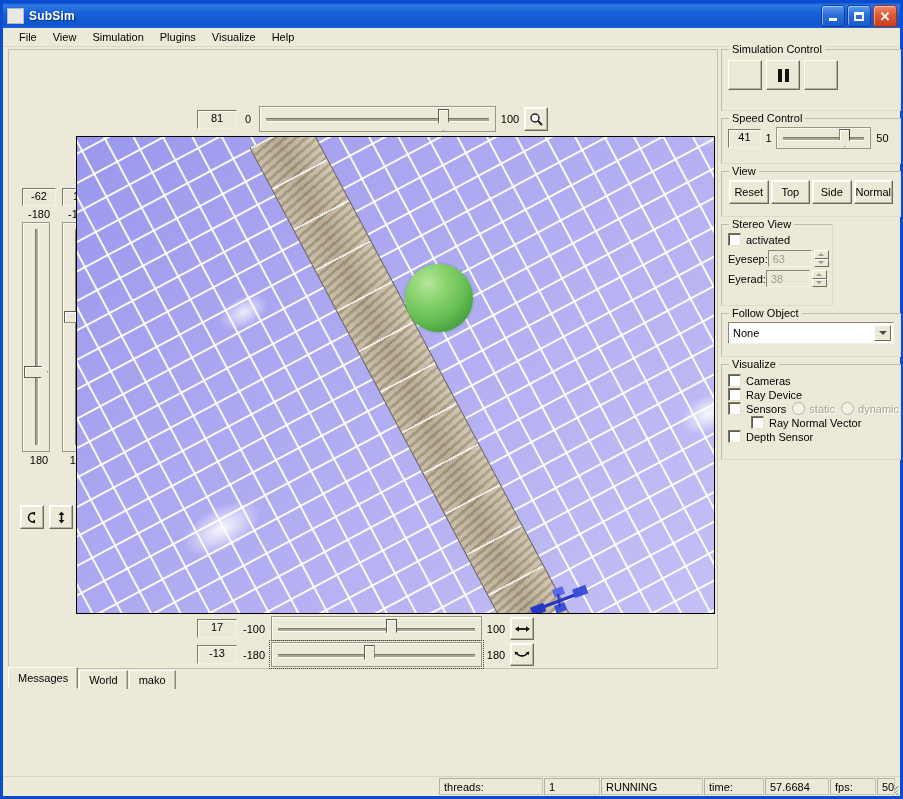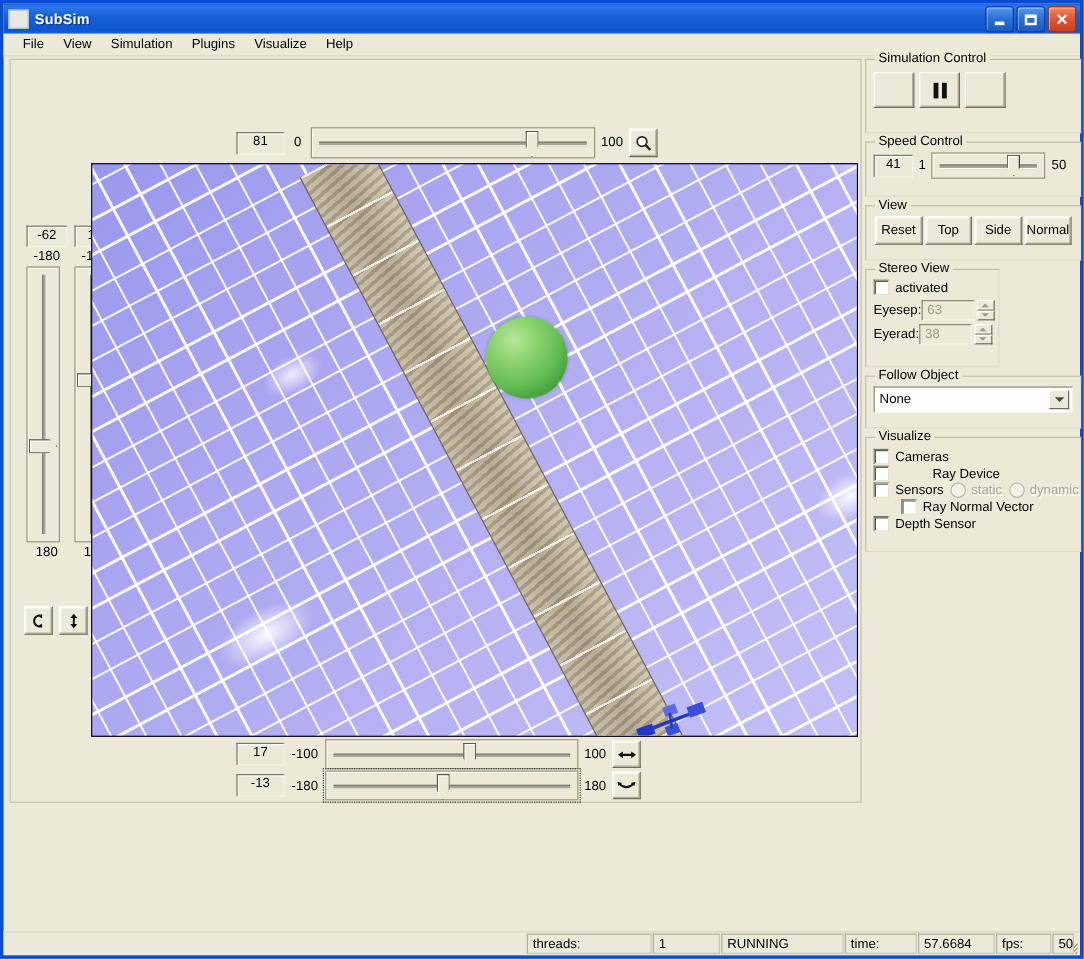--- a/index.html
+++ b/index.html
@@ -477,21 +477,21 @@
           </div>
         </div>
       </div>
 
       <div class="group" style="height:80px;">
         <div class="glabel">Visualize</div>
         <div class="row" style="margin-top:1px;">
           <div class="chk"></div>
           <div class="lbl">Cameras</div>
         </div>
-        <div class="row" style="margin-top:1px;gap:31px;">
+        <div class="row" style="margin-top:1px;">
           <div class="chk"></div>
           <div class="lbl">Ray Device</div>
         </div>
         <div class="row" style="margin-top:1px;">
           <div class="chk"></div>
           <div class="lbl">Sensors</div>
           <div class="rad"></div>
           <div class="lbl dis">static</div>
           <div class="rad"></div>
           <div class="lbl dis">dynamic</div>
@@ -501,20 +501,25 @@
           <div class="lbl">Ray Normal Vector</div>
         </div>
         <div class="row" style="margin-top:1px;">
           <div class="chk"></div>
           <div class="lbl">Depth Sensor</div>
         </div>
       </div>
     </div>
 
     <div class="tabarea">
+      <div class="tabs">
+        <div class="tab active">Messages</div>
+        <div class="tab">World</div>
+        <div class="tab">mako</div>
+      </div>
     </div>
   </div>
 
   <div class="statusbar">
     <div class="sbcell" style="flex:0 0 430px;border:none;"></div>
     <div class="sbcell" style="flex:0 0 98px;">threads:</div>
     <div class="sbcell" style="flex:0 0 50px;">1</div>
     <div class="sbcell" style="flex:0 0 96px;">RUNNING</div>
     <div class="sbcell" style="flex:0 0 54px;">time:</div>
     <div class="sbcell" style="flex:0 0 58px;">57.6684</div>

